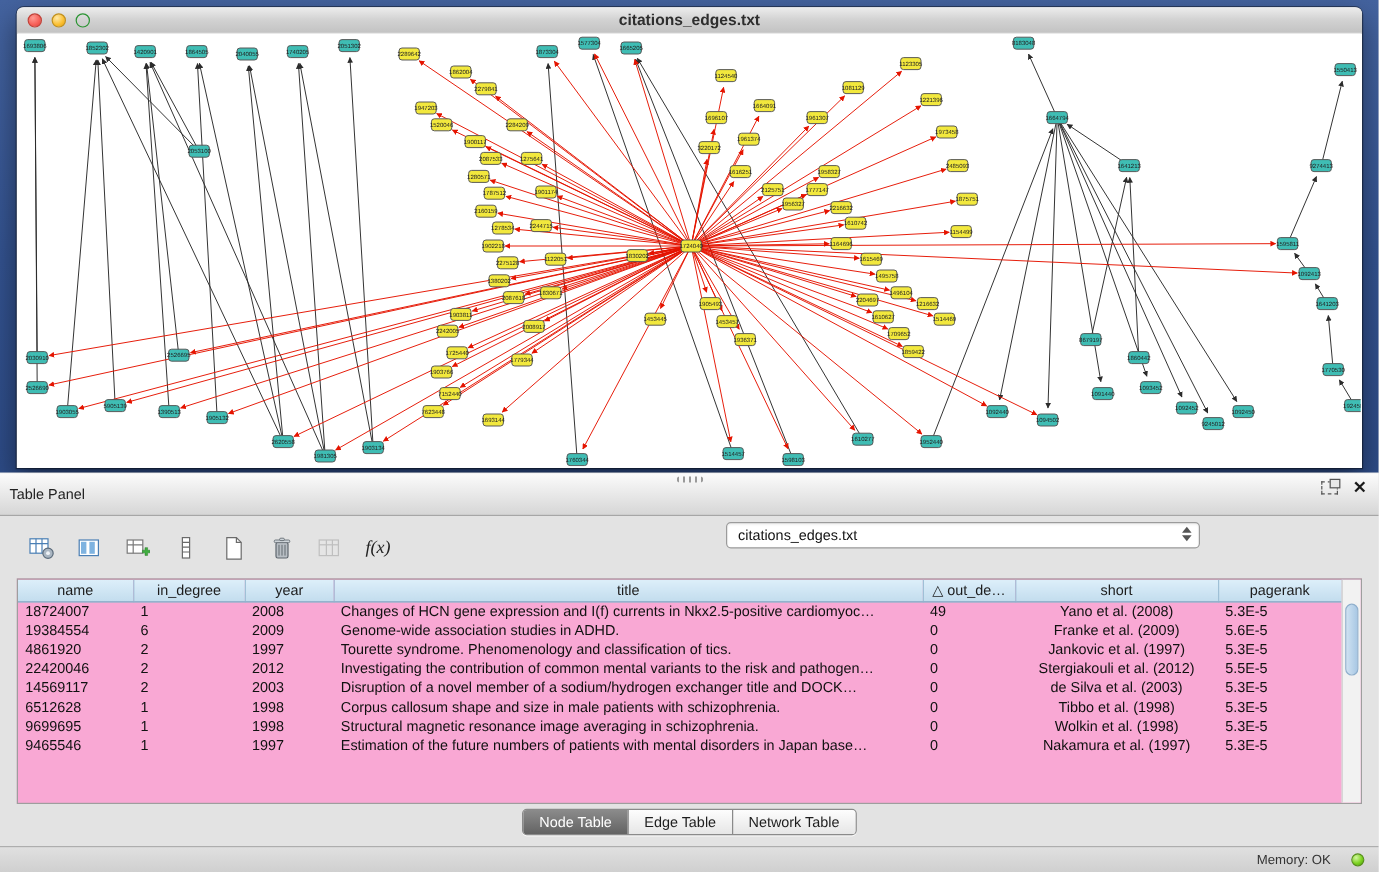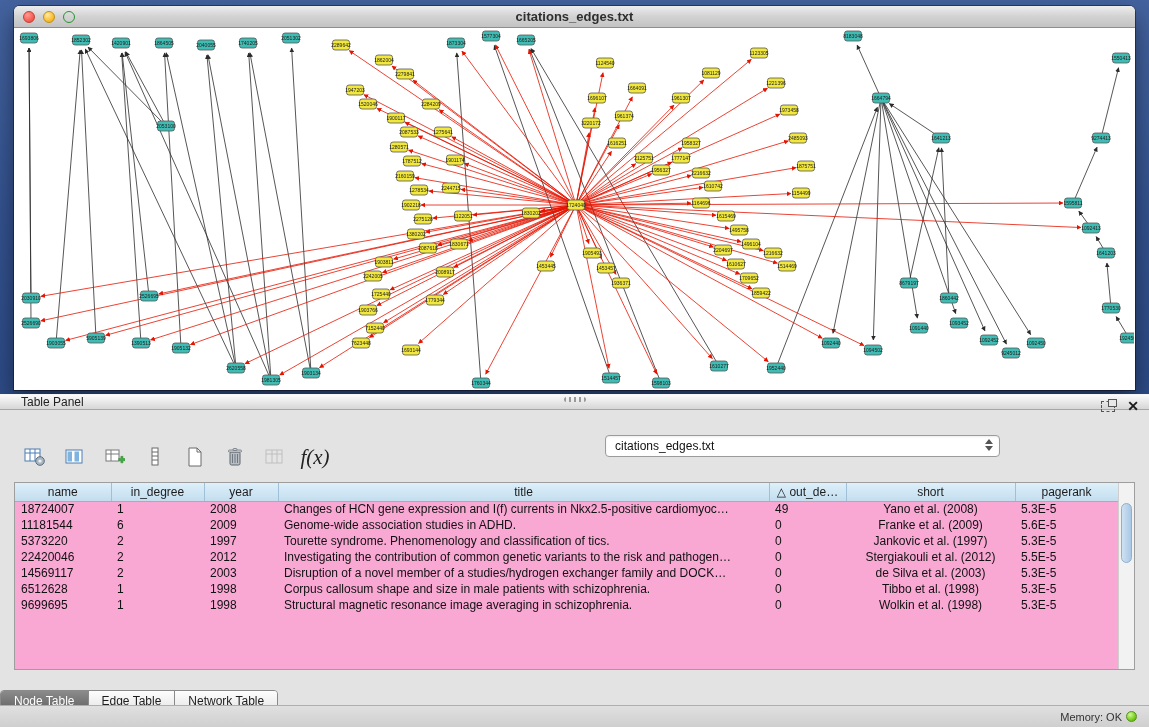--- a/index.html
+++ b/index.html
@@ -20,37 +20,37 @@
   .traffic { position:absolute; left:9px; top:5px; display:flex; gap:8px; }
   .tl { width:12px; height:12px; border-radius:50%; display:inline-block; }
   .tl.red    { background:radial-gradient(circle at 35% 30%, #ff9a92, #f65f57 60%, #d8453c); border:1px solid #c24138; }
   .tl.yellow { background:radial-gradient(circle at 35% 30%, #ffe9a8, #fbbe2e 60%, #dd9f1c); border:1px solid #c1901d; }
   .tl.green  { background:radial-gradient(circle at 35% 30%, #b2f0a8, #35c748 60%, #22a032; border:1px solid #2a9432); border:1px solid #2a9432; }
   .canvas { position:absolute; left:1px; right:1px; top:22px; bottom:1px; background:#fff; overflow:hidden; }
   .canvas svg { width:100%; height:100%; display:block; }
 
   
   .table-panel { position:absolute; left:0; top:394px; width:1149px; height:311px; background:#e3e3e3; }
-  .panel-header { height:16px; background:linear-gradient(180deg,#fbfbfb,#d6d6d6);
+  .panel-header { height:36px; background:linear-gradient(180deg,#fbfbfb,#d6d6d6);
                   border-top:1px solid #f5f5f5; border-bottom:1px solid #a6a6a6;
-                  display:flex; align-items:center; padding:0 21px; position:relative; }
+                  display:flex; align-items:center; padding:0 8px; position:relative; }
   .panel-header .ph-title { font-size:12px; color:#222; }
   .panel-header .ph-icons { position:absolute; right:10px; top:0; height:22px; display:flex; align-items:center; gap:12px; }
   .float-icon { width:14px; height:11px; border:1px dashed #555; position:relative; background:transparent; cursor:default; }
   .float-icon::after { content:""; position:absolute; right:-3px; top:-3px; width:7px; height:6px; background:#e8e8e8; border:1px solid #555; }
   .close-x { font-size:14px; font-weight:bold; color:#1a1a1a; line-height:14px; cursor:default; }
   .splitter-grip { position:absolute; left:50%; top:2px; transform:translateX(-50%); width:22px; height:5px;
                    border-radius:3px; background:repeating-linear-gradient(90deg,#9a9a9a 0 2px,transparent 2px 5px); }
 
   
   .panel-toolbar { position:absolute; left:20px; top:48px; height:30px; display:flex; align-items:center; gap:10px; }
   .tool-btn { width:30px; height:26px; display:flex; align-items:center; justify-content:center;
               background:transparent; border:none; }
   .tool-btn.disabled { opacity:.4; }
-  .fx { font-family:"Liberation Serif", serif; font-style:italic; font-size:21px; color:#222; }
+  .fx { font-family:"Liberation Serif", serif; font-style:italic; font-size:15px; color:#222; }
   .table-select { position:absolute; left:265px; top:-11px; width:395px; height:22px; background:#fff;
                   border:1px solid #9b9b9b; border-radius:4px; font-size:12px; color:#111;
                   display:flex; align-items:center; padding:0 22px 0 9px; position:relative;
                   box-shadow:inset 0 1px 2px rgba(0,0,0,.08); }
   .select-arrows { position:absolute; right:6px; top:3px; display:flex; flex-direction:column; gap:2px; }
   .select-arrows i { display:block; width:0; height:0; border-left:4px solid transparent; border-right:4px solid transparent; }
   .select-arrows i.up { border-bottom:5px solid #555; }
   .select-arrows i.down { border-top:5px solid #555; }
 
   
@@ -68,32 +68,32 @@
   table.data-table th:nth-child(3), table.data-table td:nth-child(3) { width:74px; }
   table.data-table th:nth-child(4), table.data-table td:nth-child(4) { width:491px; }
   table.data-table th:nth-child(5), table.data-table td:nth-child(5) { width:77px; }
   table.data-table th:nth-child(6), table.data-table td:nth-child(6) { width:169px; }
   table.data-table th:nth-child(7), table.data-table td:nth-child(7) { width:103px; }
   .vscroll { position:absolute; right:0; top:0; bottom:0; width:16px; background:#f2f2f2; border-left:1px solid #cfcfcf; }
   .vscroll .thumb { position:absolute; left:2px; right:2px; top:20px; height:60px; border-radius:6px;
                     background:linear-gradient(90deg,#cfe2f2,#a9c8e4); border:1px solid #8fafcd; }
 
   
-  .tabs-row { position:absolute; left:0; top:296px; width:100%; display:flex; }
+  .tabs-row { position:absolute; left:0; top:280px; width:100%; display:flex; justify-content:center; }
   .tabs-group { display:inline-flex; border:1px solid #8a8a8a; border-radius:4px; overflow:hidden;
                 box-shadow:0 1px 0 rgba(255,255,255,.7); }
   .tab { font-size:12px; padding:3px 13px; border:none; border-left:1px solid #8a8a8a;
          background:linear-gradient(180deg,#fdfdfd,#e6e6e6); color:#1d1d1d; }
   .tab:first-child { border-left:none; }
   .tab.active { background:linear-gradient(180deg,#8b8b8b,#636363); color:#fff; }
 
   
   .status-bar { position:absolute; left:0; top:705px; width:1149px; height:22px;
                 background:linear-gradient(180deg,#e0e0e0,#cfcfcf); border-top:1px solid #aeaeae;
-                display:flex; align-items:center; justify-content:flex-end; padding:0 12px; gap:4px; }
+                display:flex; align-items:center; justify-content:flex-end; padding:0 12px; gap:17px; }
   .status-bar .mem { font-size:11px; color:#333; }
   .mem-dot { width:11px; height:11px; border-radius:50%;
              background:radial-gradient(circle at 35% 30%, #d2f7a0, #7ed321 55%, #4a9e12); border:1px solid #58901c; }
 </style>
 </head>
 <body>
 
 <div class="screen">
 
   <div class="desktop">
@@ -789,51 +789,51 @@
             <tr>
               <td>18724007</td>
               <td>1</td>
               <td>2008</td>
               <td>Changes of HCN gene expression and I(f) currents in Nkx2.5-positive cardiomyoc…</td>
               <td>49</td>
               <td>Yano et al. (2008)</td>
               <td>5.3E-5</td>
             </tr>
             <tr>
-              <td>11181544</td>
+              <td>19384554</td>
               <td>6</td>
               <td>2009</td>
               <td>Genome-wide association studies in ADHD.</td>
               <td>0</td>
               <td>Franke et al. (2009)</td>
               <td>5.6E-5</td>
             </tr>
             <tr>
-              <td>5373220</td>
+              <td>4861920</td>
               <td>2</td>
               <td>1997</td>
               <td>Tourette syndrome. Phenomenology and classification of tics.</td>
               <td>0</td>
               <td>Jankovic et al. (1997)</td>
               <td>5.3E-5</td>
             </tr>
             <tr>
               <td>22420046</td>
               <td>2</td>
               <td>2012</td>
-              <td>Investigating the contribution of common genetic variants to the risk and pathogen…</td>
+              <td>Investigating the contribution of common mental variants to the risk and pathogen…</td>
               <td>0</td>
               <td>Stergiakouli et al. (2012)</td>
               <td>5.5E-5</td>
             </tr>
             <tr>
               <td>14569117</td>
               <td>2</td>
               <td>2003</td>
-              <td>Disruption of a novel member of a studies/hydrogen exchanger family and DOCK…</td>
+              <td>Disruption of a novel member of a sodium/hydrogen exchanger title and DOCK…</td>
               <td>0</td>
               <td>de Silva et al. (2003)</td>
               <td>5.3E-5</td>
             </tr>
             <tr>
               <td>6512628</td>
               <td>1</td>
               <td>1998</td>
               <td>Corpus callosum shape and size in male patients with schizophrenia.</td>
               <td>0</td>
@@ -842,20 +842,29 @@
             </tr>
             <tr>
               <td>9699695</td>
               <td>1</td>
               <td>1998</td>
               <td>Structural magnetic resonance image averaging in schizophrenia.</td>
               <td>0</td>
               <td>Wolkin et al. (1998)</td>
               <td>5.3E-5</td>
             </tr>
+            <tr>
+              <td>9465546</td>
+              <td>1</td>
+              <td>1997</td>
+              <td>Estimation of the future numbers of patients with mental disorders in Japan base…</td>
+              <td>0</td>
+              <td>Nakamura et al. (1997)</td>
+              <td>5.3E-5</td>
+            </tr>
           </tbody>
       </table>
       <div class="vscroll">
         <div class="thumb"></div>
       </div>
     </div>
 
     <div class="tabs-row">
       <div class="tabs-group">
           <button class="tab active">Node Table</button>

